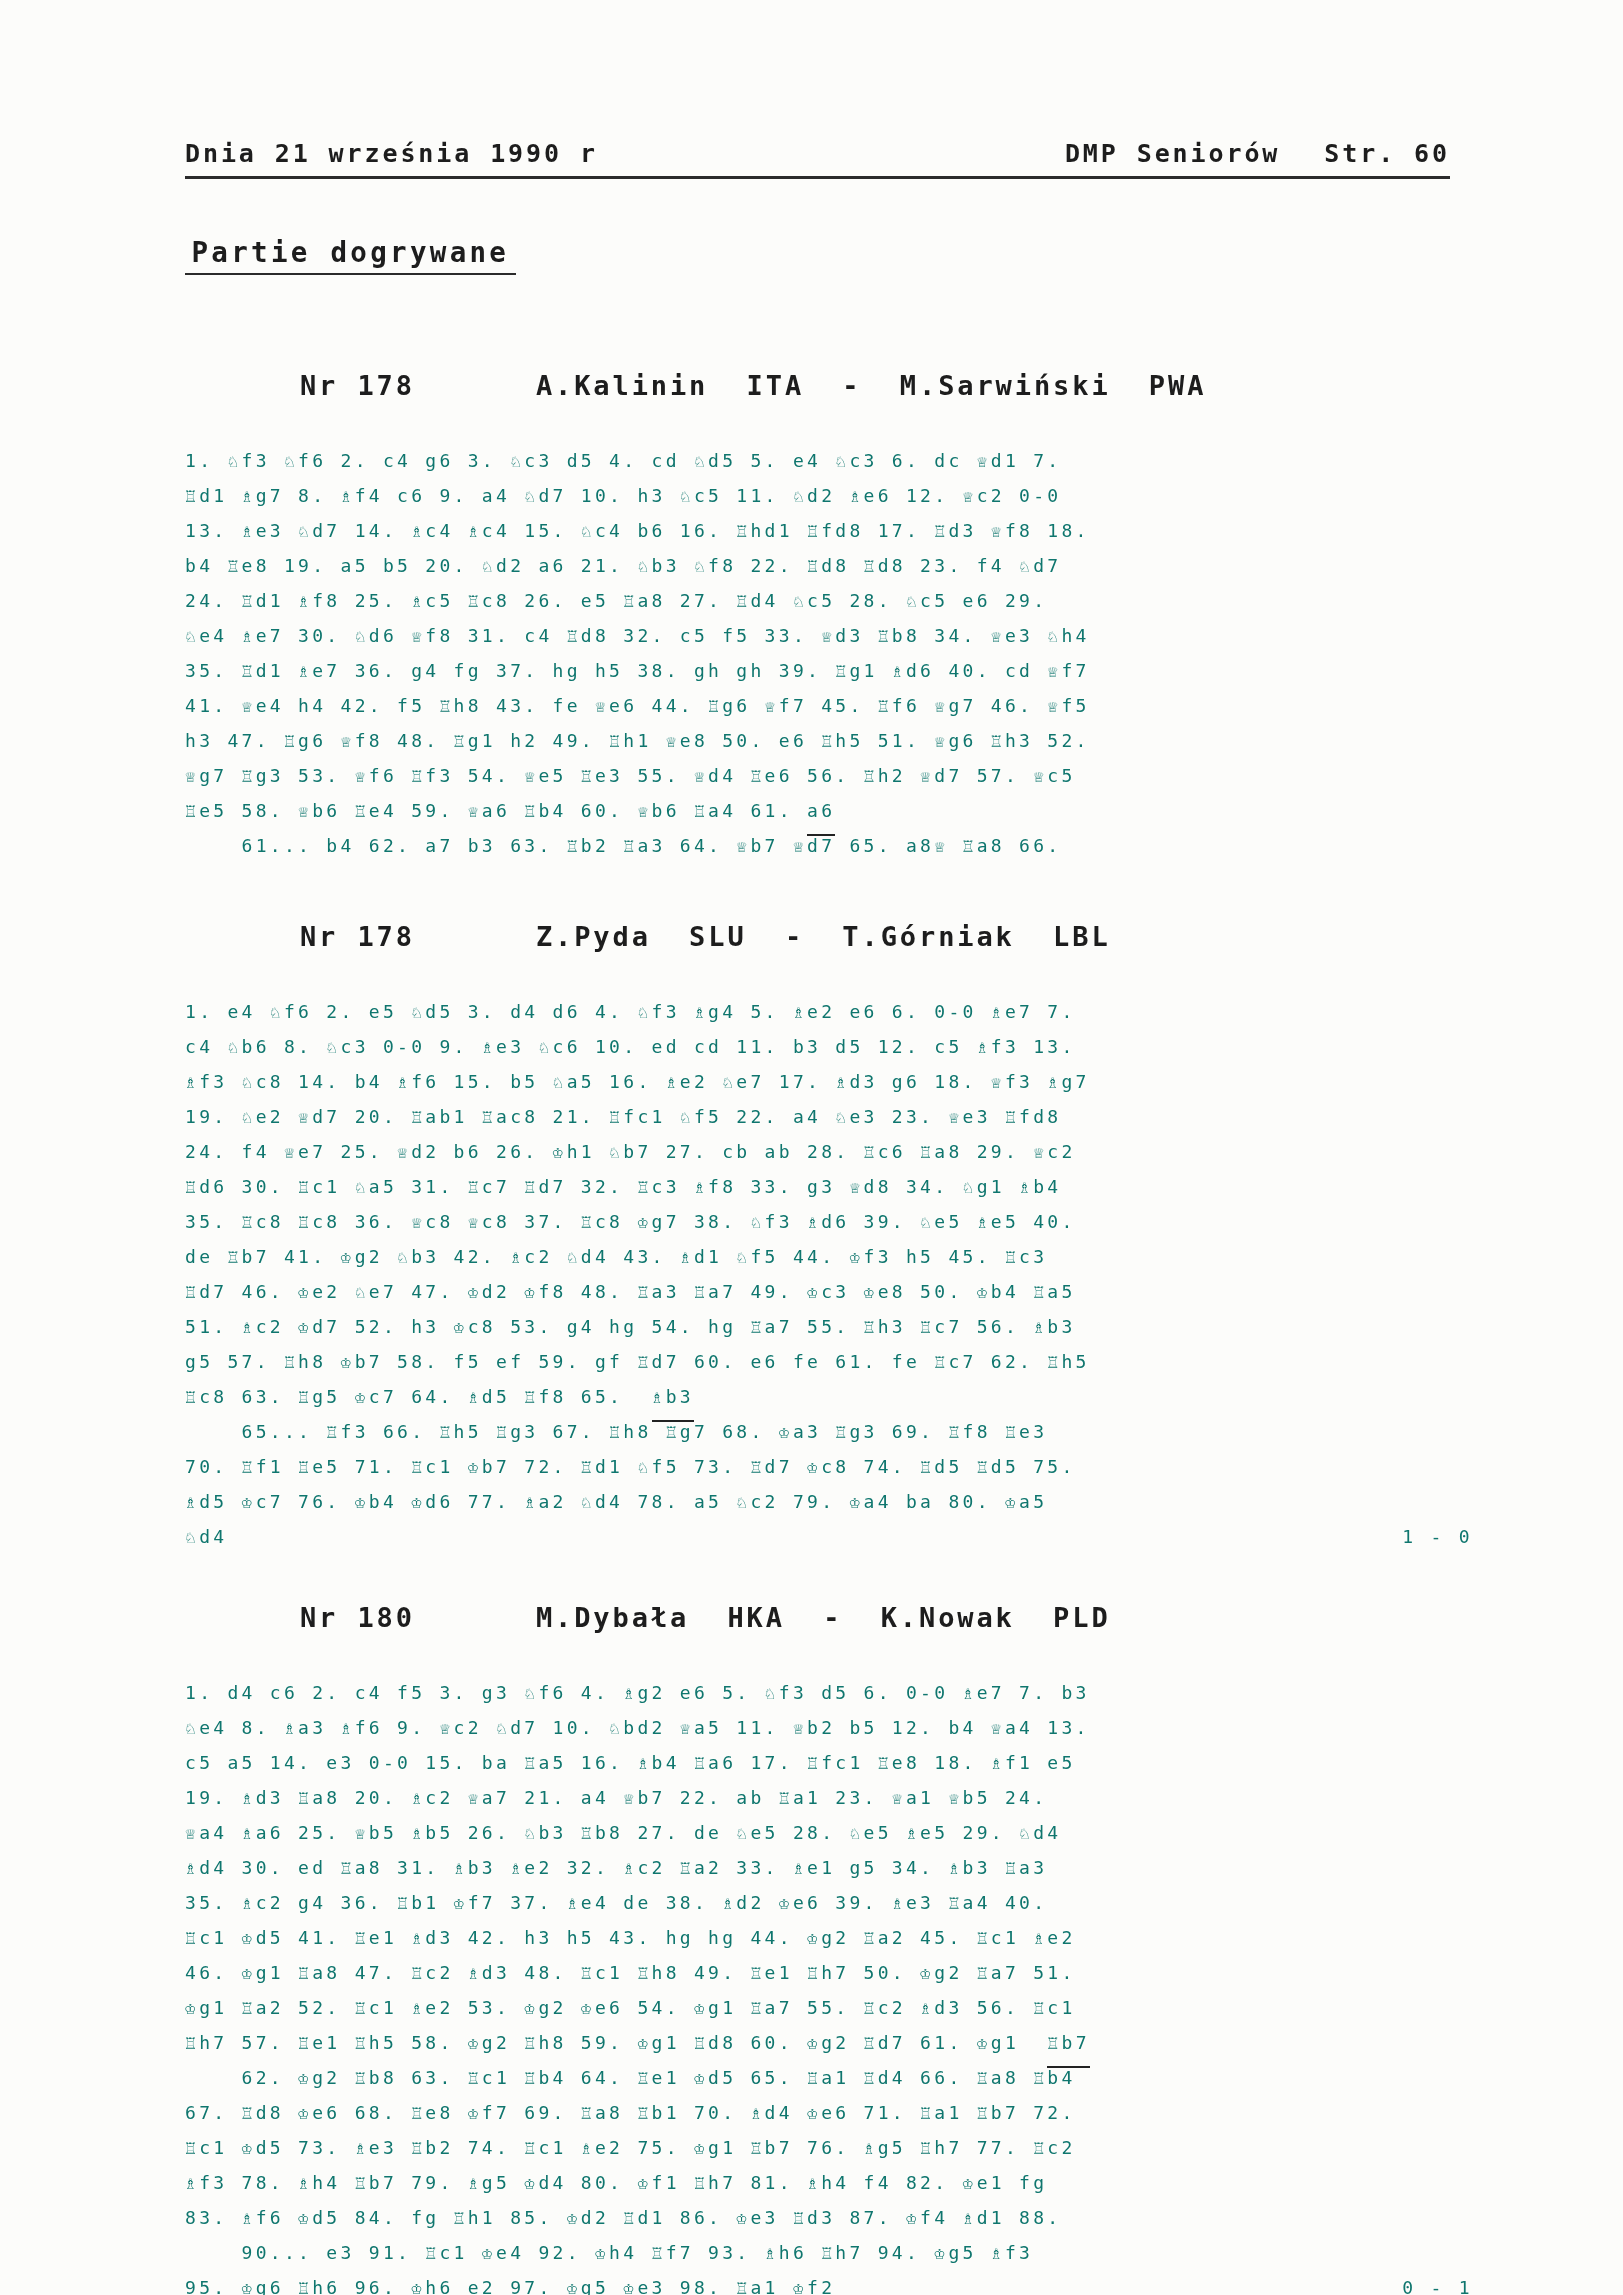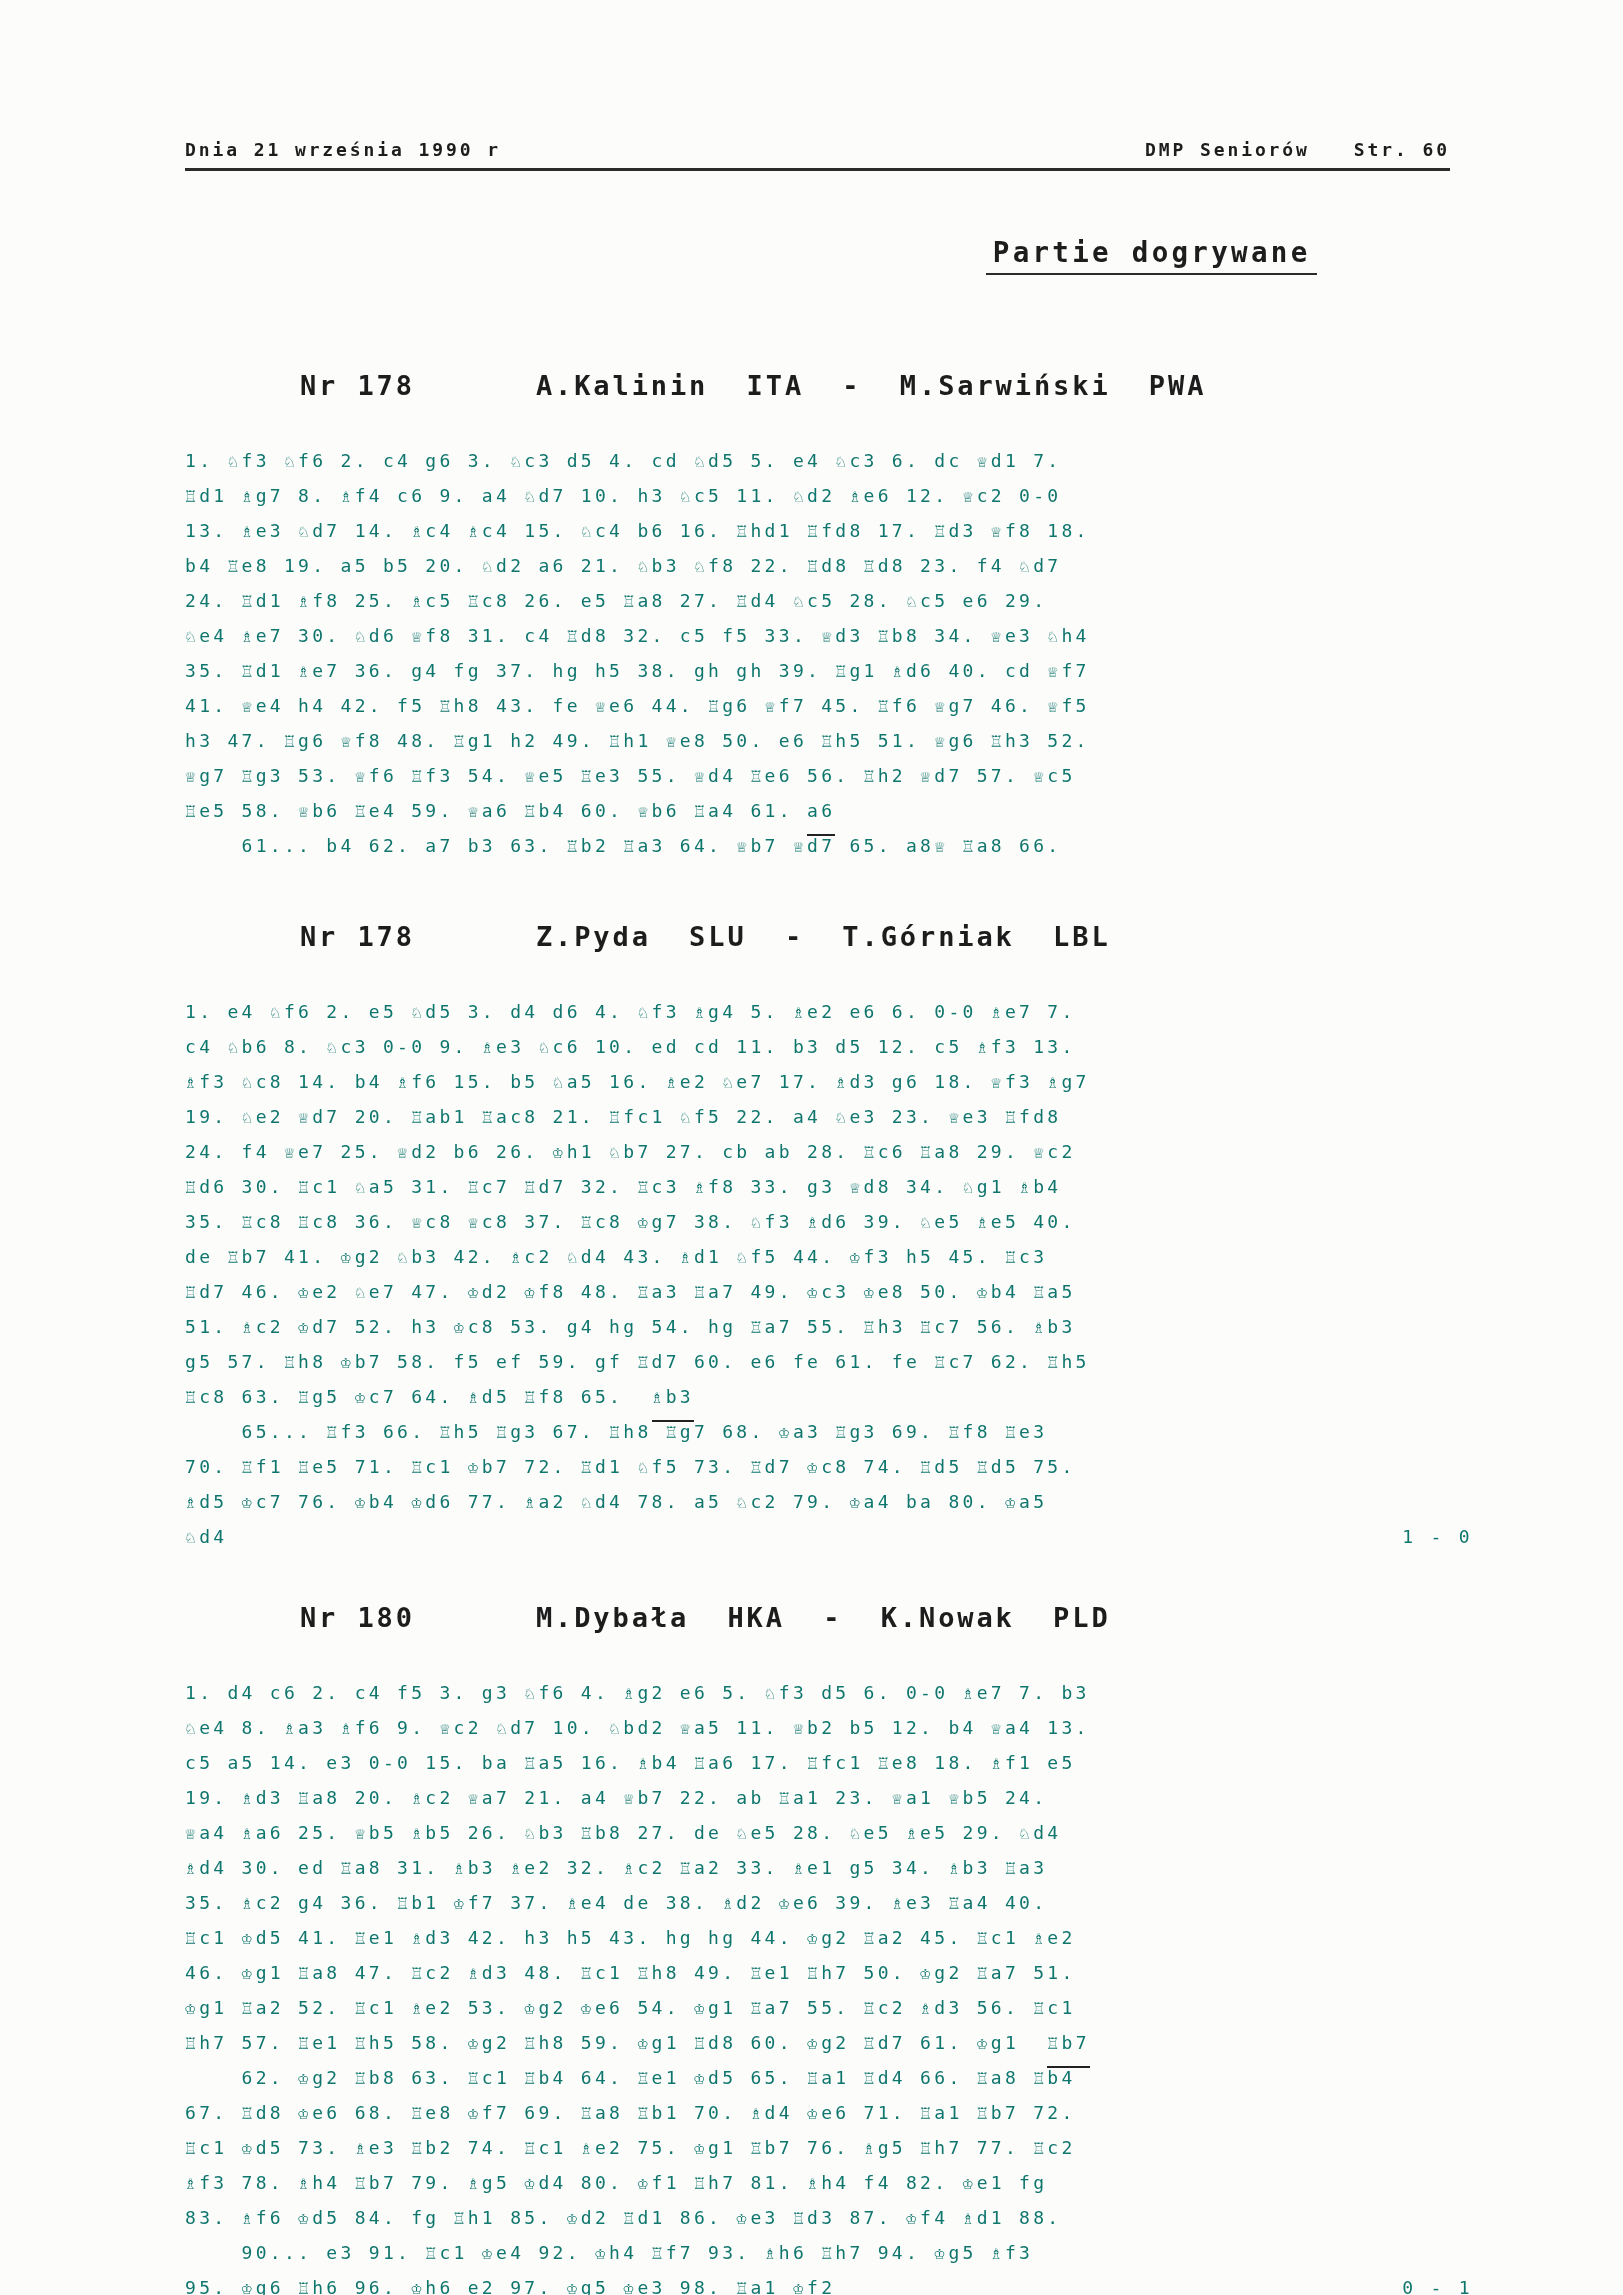--- a/index.html
+++ b/index.html
@@ -9,27 +9,27 @@
     font-family:"DejaVu Sans Mono","DejaVu Sans",monospace;
   }
   .page {
     position:absolute; left:0; top:0; width:1623px; height:2295px;
     background:#fcfcfa; color:#1d1d1d; overflow:hidden;
   }
   .doc-header {
     position:absolute; top:139px; left:185px; width:1265px;
     display:flex; align-items:baseline;
     border-bottom:3.3px solid #2b2b2b; padding-bottom:7.9px;
-    font-size:18px; font-weight:bold; letter-spacing:2.9px; white-space:pre;
+    font-size:25px; font-weight:bold; letter-spacing:2.9px; white-space:pre;
   }
   .doc-header .event { margin-left:auto; }
   .doc-header .pagenum { margin-left:44px; }
   .section-title {
     position:absolute; top:236px; left:185px; width:1132px;
-    text-align:right; font-size:27.5px; font-weight:bold; letter-spacing:3.3px;
+    text-align:left; font-size:27.5px; font-weight:bold; letter-spacing:3.3px;
   }
   .section-title span {
     display:inline-block; border-bottom:2.6px solid #2b2b2b;
     padding:0 6.5px 4.6px; white-space:pre;
   }
   .game { position:absolute; left:185px; width:1288px; }
   #game1 { top:339px; }
   #game2 { top:890px; }
   #game3 { top:1571px; }
   .game-header {

